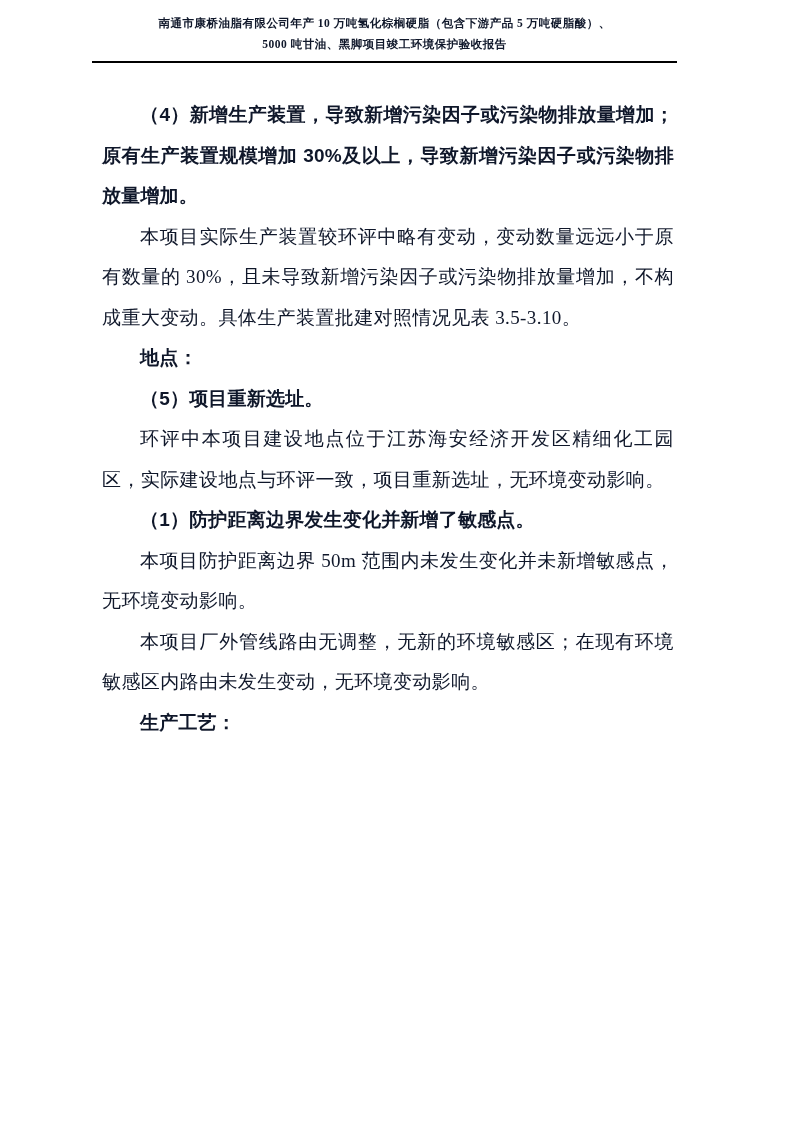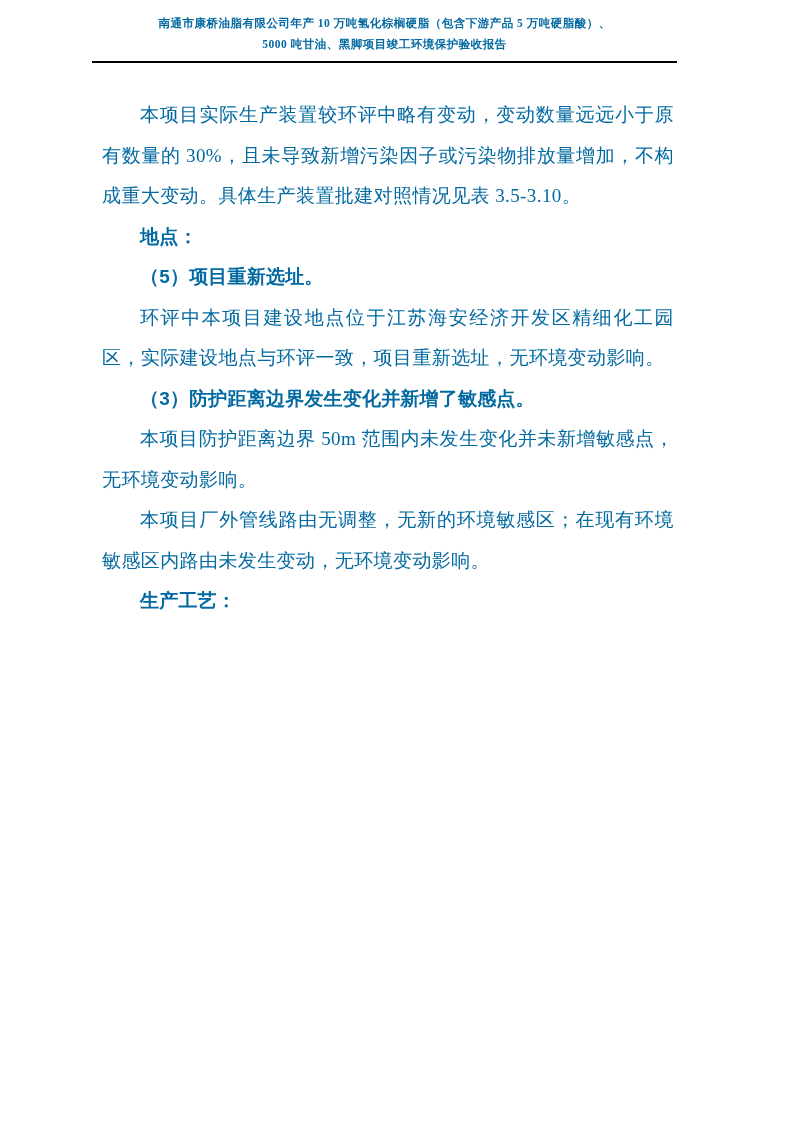--- a/index.html
+++ b/index.html
@@ -7,21 +7,21 @@
     padding: 0;
     background: #ffffff;
   }
   .page {
     position: relative;
     width: 793px;
     height: 956px;
     background: #ffffff;
     overflow: hidden;
     font-family: "Liberation Serif", "DejaVu Serif", serif;
-    color: #0369a1;
+    color: #0f172a;
   }
   .doc-header {
     position: absolute;
     top: 13px;
     left: 92px;
     width: 585px;
     text-align: center;
   }
   .doc-header-line {
     font-size: 11.5px;
@@ -77,25 +77,26 @@
 
 <div class="page">
 
   <div class="doc-header">
     <div class="doc-header-line">南通市康桥油脂有限公司年产 10 万吨氢化棕榈硬脂（包含下游产品 5 万吨硬脂酸）、</div>
     <div class="doc-header-line">5000 吨甘油、黑脚项目竣工环境保护验收报告</div>
     <div class="header-rule"></div>
   </div>
 
   <div class="doc-body">
+    <p class="heading">（4）新增生产装置，导致新增污染因子或污染物排放量增加；原有生产装置规模增加 30%及以上，导致新增污染因子或污染物排放量增加。</p>
     <p class="body-text">本项目实际生产装置较环评中略有变动，变动数量远远小于原有数量的 30%，且未导致新增污染因子或污染物排放量增加，不构成重大变动。具体生产装置批建对照情况见表 3.5-3.10。</p>
     <p class="heading">地点：</p>
     <p class="heading">（5）项目重新选址。</p>
     <p class="body-text">环评中本项目建设地点位于江苏海安经济开发区精细化工园区，实际建设地点与环评一致，项目重新选址，无环境变动影响。</p>
-    <p class="heading">（3）防护距离边界发生变化并新增了敏感点。</p>
+    <p class="heading">（1）防护距离边界发生变化并新增了敏感点。</p>
     <p class="body-text">本项目防护距离边界 50m 范围内未发生变化并未新增敏感点，无环境变动影响。</p>
     <p class="body-text">本项目厂外管线路由无调整，无新的环境敏感区；在现有环境敏感区内路由未发生变动，无环境变动影响。</p>
     <p class="heading">生产工艺：</p>
   </div>
 
   <div class="doc-footer">
     <span>29</span>
   </div>
 
 </div>

